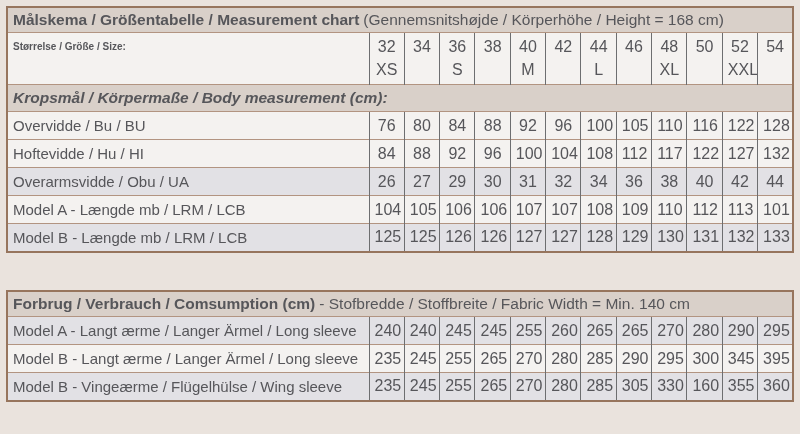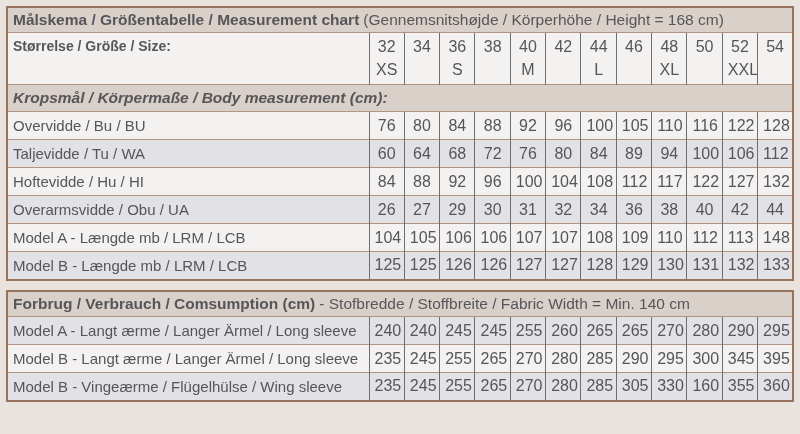--- a/index.html
+++ b/index.html
@@ -53,21 +53,21 @@
     border-left: 1px solid #6d6e70;
     text-align: center;
     vertical-align: top;
     font-size: 16px;
     line-height: 23px;
     padding-top: 2px;
   }
   tr.size-row td.label-cell {
     text-align: left;
     font-weight: bold;
-    font-size: 14px;
+    font-size: 10px;
     border-left: none;
   }
   .size-number { display: block; }
   .size-letter { display: block; }
 
   tr.section-row th {
     background: #d9d0c9;
     border-top: 1px solid #b29481;
     height: 26px;
     text-align: left;
@@ -180,35 +180,20 @@
           <td>88</td>
           <td>92</td>
           <td>96</td>
           <td>100</td>
           <td>105</td>
           <td>110</td>
           <td>116</td>
           <td>122</td>
           <td>128</td>
         </tr>
-        <tr class="data-row dark">
-          <td class="label-cell">Taljevidde / Tu / WA</td>
-          <td>60</td>
-          <td>64</td>
-          <td>68</td>
-          <td>72</td>
-          <td>76</td>
-          <td>80</td>
-          <td>84</td>
-          <td>89</td>
-          <td>94</td>
-          <td>100</td>
-          <td>106</td>
-          <td>112</td>
-        </tr>
         <tr class="data-row light">
           <td class="label-cell">Hoftevidde / Hu / HI</td>
           <td>84</td>
           <td>88</td>
           <td>92</td>
           <td>96</td>
           <td>100</td>
           <td>104</td>
           <td>108</td>
           <td>112</td>
@@ -238,21 +223,21 @@
           <td>105</td>
           <td>106</td>
           <td>106</td>
           <td>107</td>
           <td>107</td>
           <td>108</td>
           <td>109</td>
           <td>110</td>
           <td>112</td>
           <td>113</td>
-          <td>148</td>
+          <td>101</td>
         </tr>
         <tr class="data-row dark">
           <td class="label-cell">Model B - Længde mb / LRM / LCB</td>
           <td>125</td>
           <td>125</td>
           <td>126</td>
           <td>126</td>
           <td>127</td>
           <td>127</td>
           <td>128</td>

